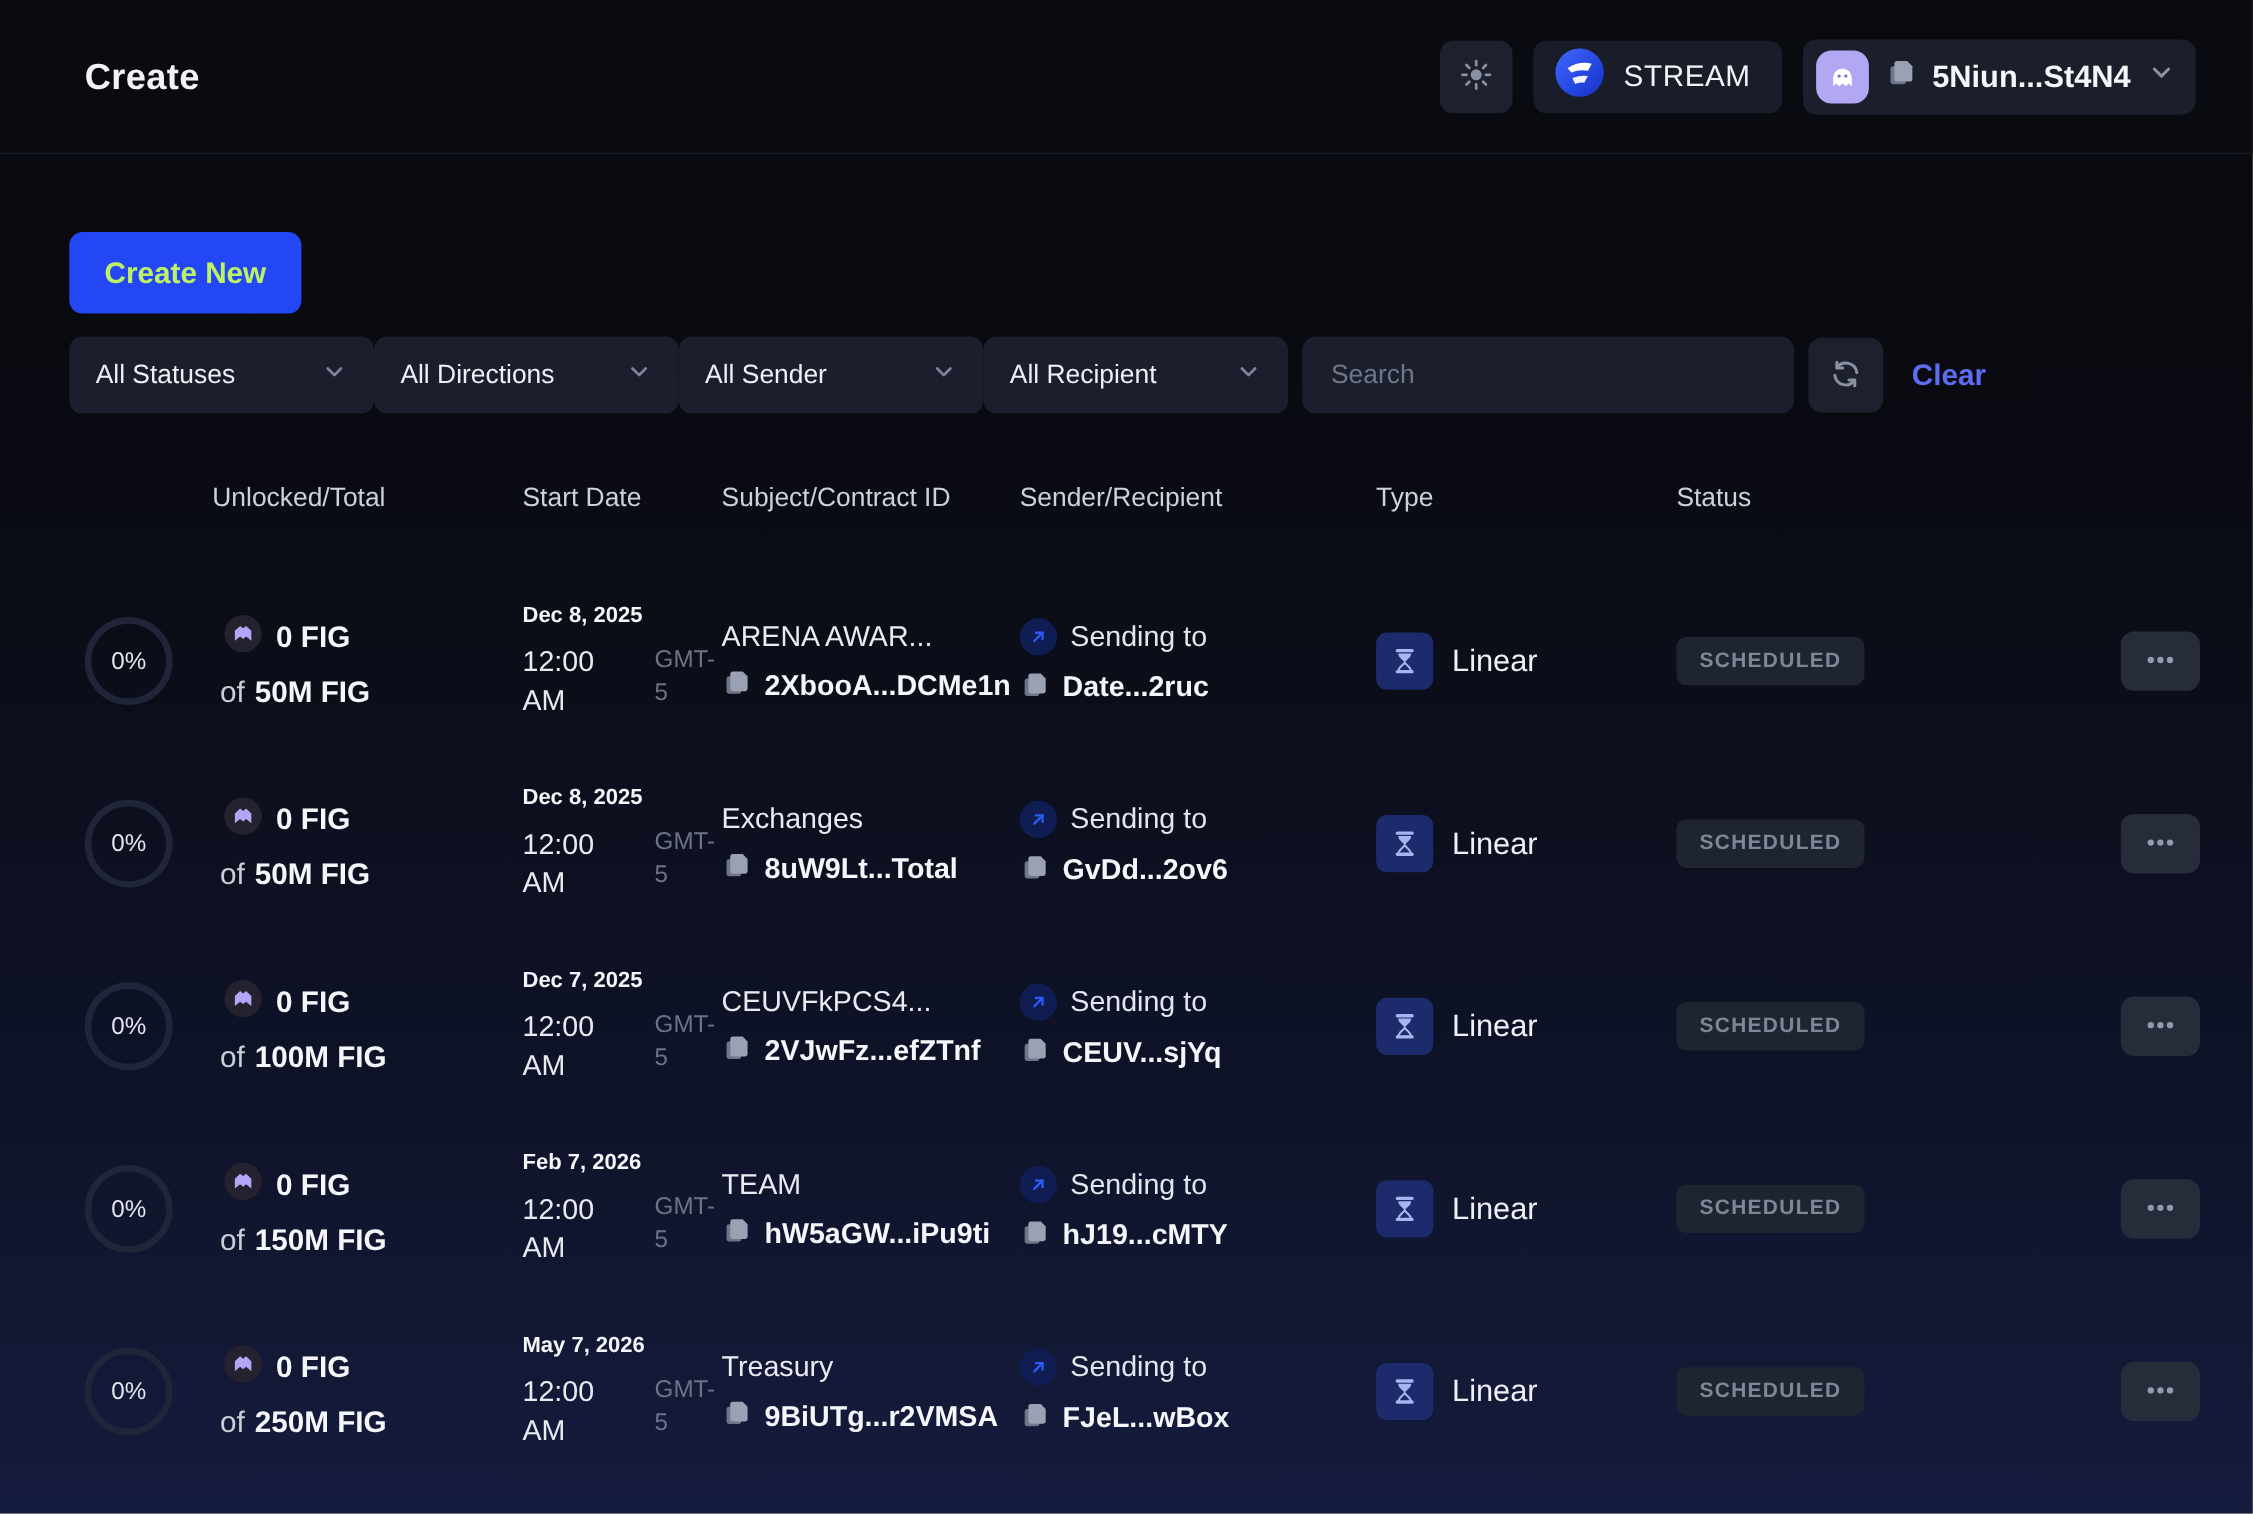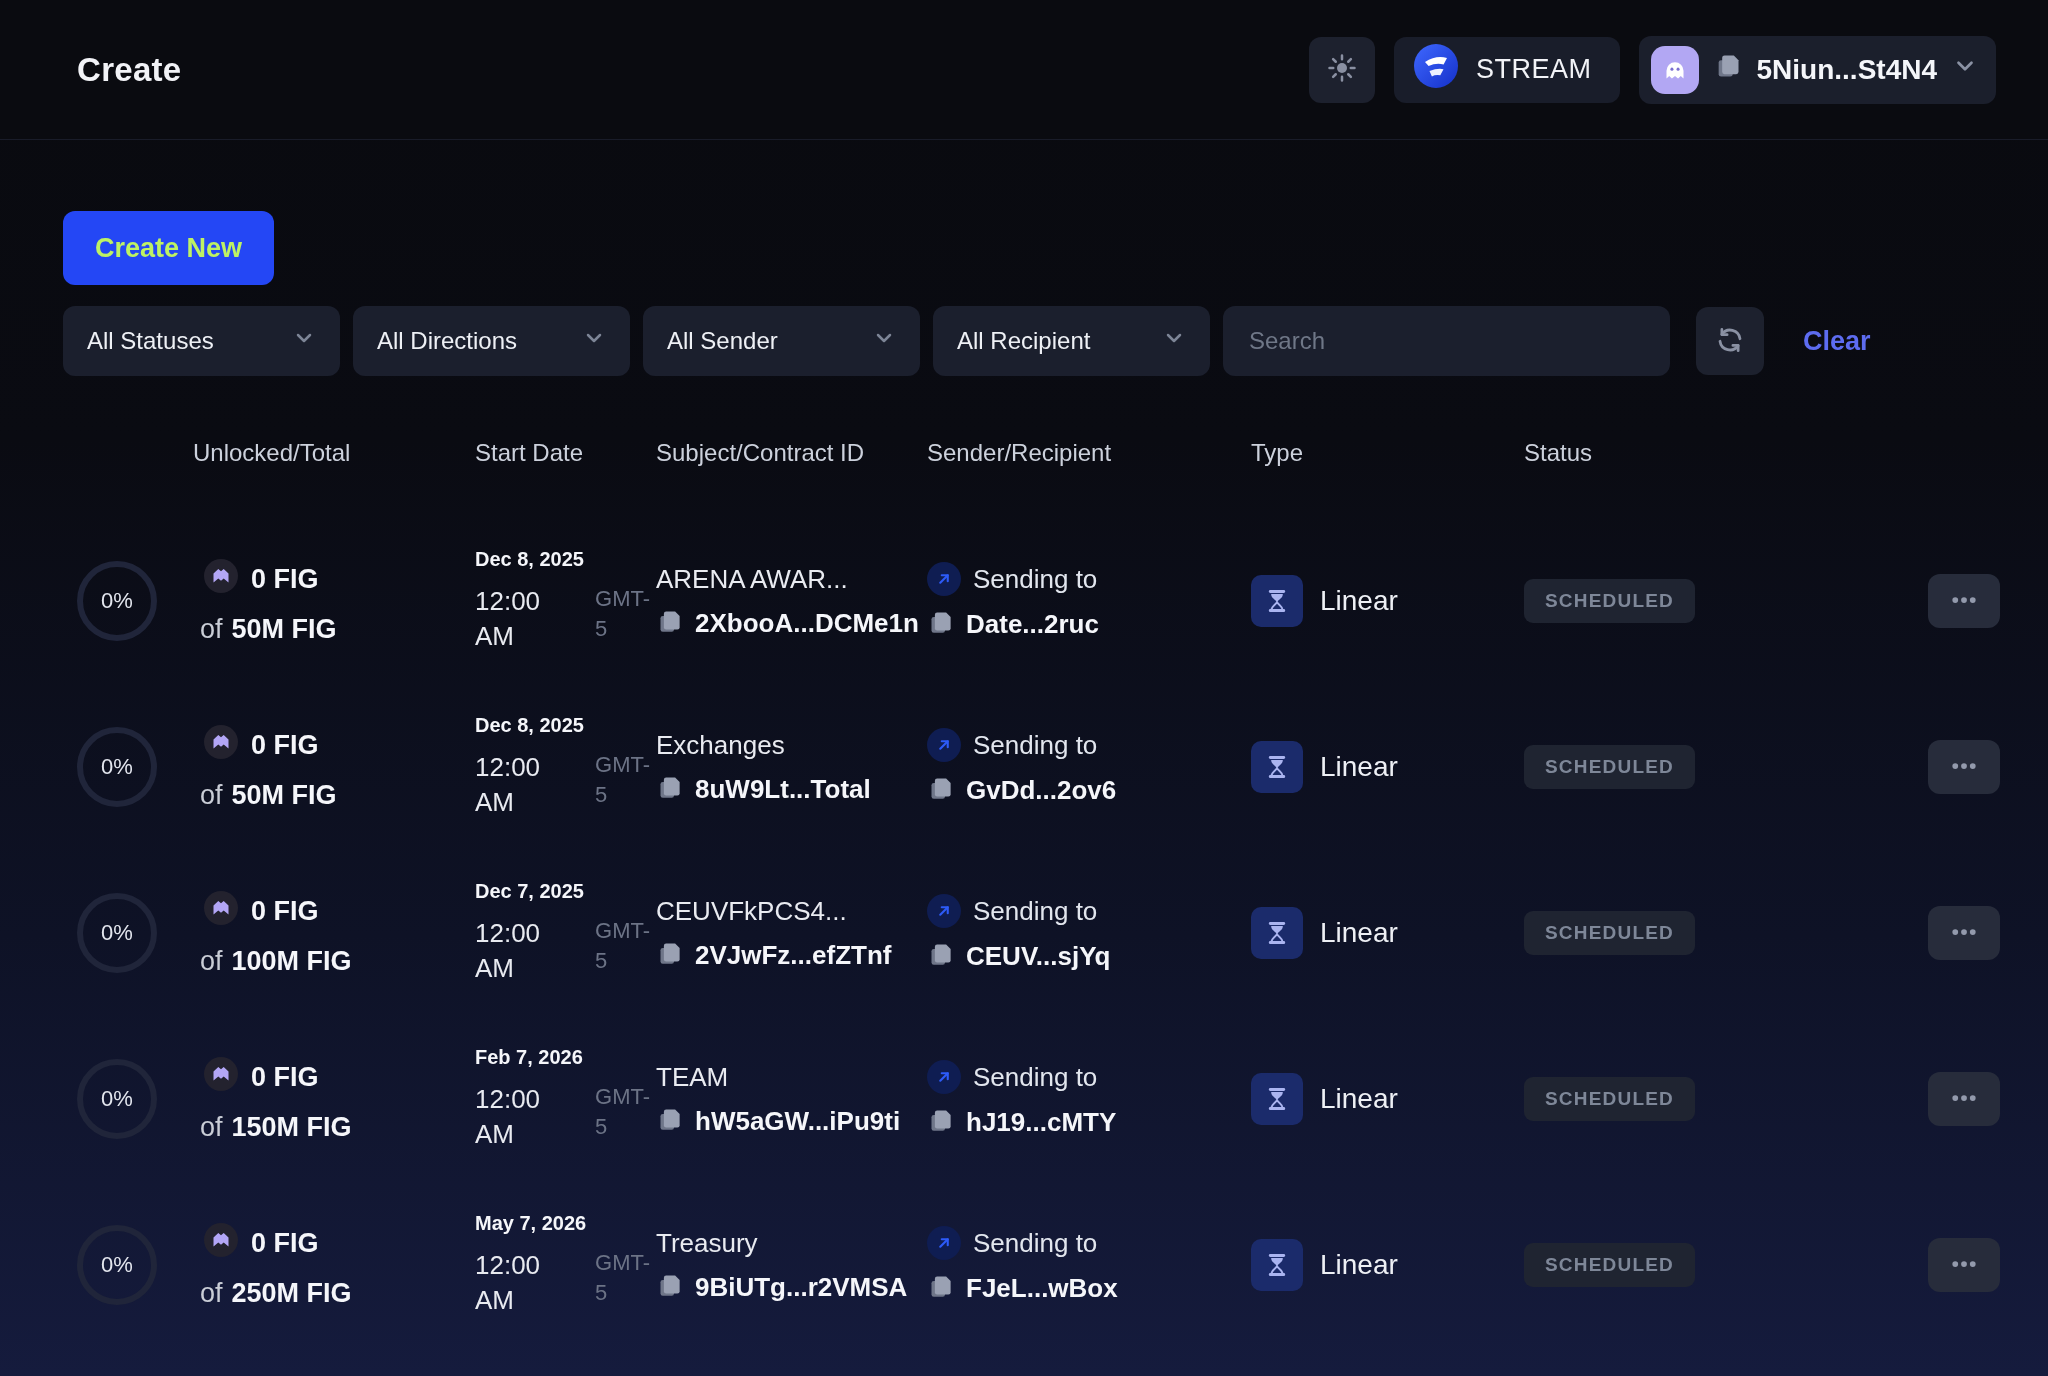--- a/index.html
+++ b/index.html
@@ -34,30 +34,30 @@
   .wallet-avatar {
     width:48px; height:48px; border-radius:14px; background:#b2a7f3;
     display:flex; align-items:center; justify-content:center;
   }
   
   .create-btn {
     display:block; margin:71px 0 0 63px; width:211px; height:74px;
     border:none; border-radius:12px; background:#2447f5; color:#bef264;
     font-size:27px; font-weight:700; font-family:inherit; cursor:pointer;
   }
-  .filters { display:flex; align-items:center; gap:13px; margin:21px 0 0 63px; }
+  .filters { display:flex; align-items:center; margin:21px 0 0 63px; }
   .dropdown {
     width:277px; height:70px; border-radius:12px; background:#1b1f2d;
     display:flex; align-items:center; justify-content:space-between;
     padding:0 24px; cursor:pointer; font-size:24px; color:#eef0f5;
   }
   .search-input {
     width:447px; height:70px; border-radius:12px; background:#1b1f2d;
     border:none; outline:none; padding:0 26px; font-size:24px; color:#eef0f5;
-    font-family:inherit; 
+    font-family:inherit; margin-left:13px;
   }
   .search-input::placeholder { color:#6f7787; }
   .refresh-btn {
     width:68px; height:68px; border:none; border-radius:12px; background:#1d212e;
     display:flex; align-items:center; justify-content:center; cursor:pointer; margin-left:13px;
   }
   .clear-link { margin-left:26px; font-size:27px; font-weight:700; color:#5d6cf0; cursor:pointer; }
   
   .grid {
     display:grid;

